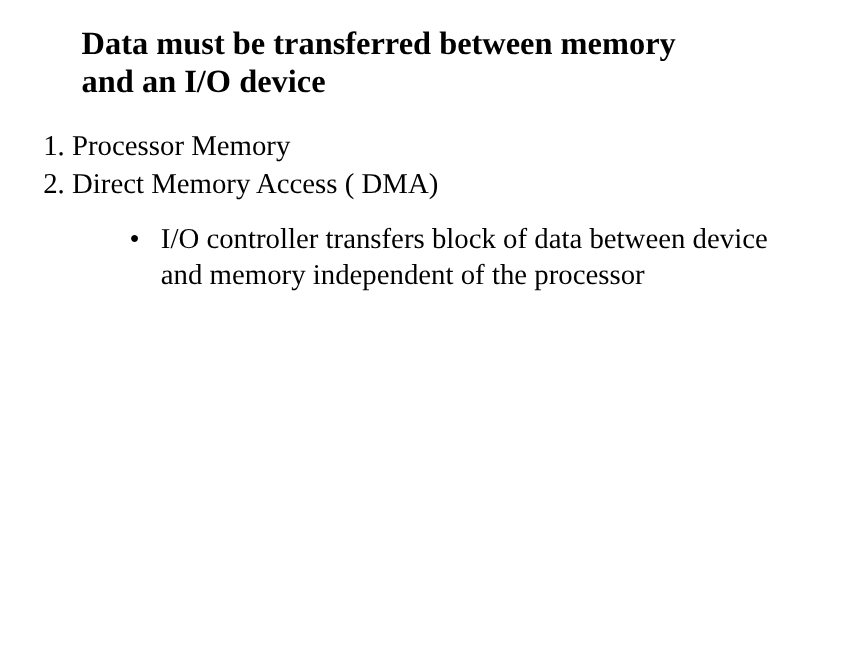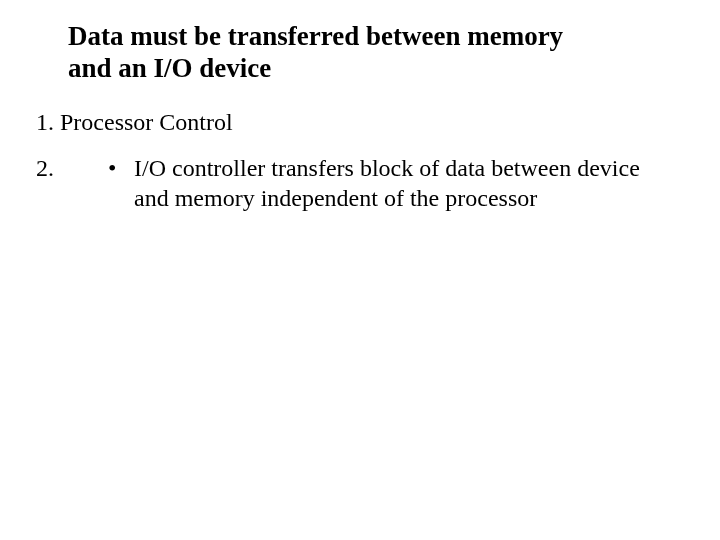--- a/index.html
+++ b/index.html
@@ -53,23 +53,24 @@
     line-height: 1.25;
   }
 </style>
 </head>
 <body>
 
 <div class="slide">
   <div class="title">Data must be transferred between memory and an I/O device</div>
   <ol class="body-list">
     <li>
-      <span>Processor Control</span>
+      <span>Processor Memory</span>
     </li>
     <li>
+      <span>Direct Memory Access ( DMA)</span>
       <ul class="sub-list">
         <li>
           <span>I/O controller transfers block of data between device and memory independent of the processor</span>
         </li>
       </ul>
     </li>
   </ol>
 </div>
 
 </body></html>

